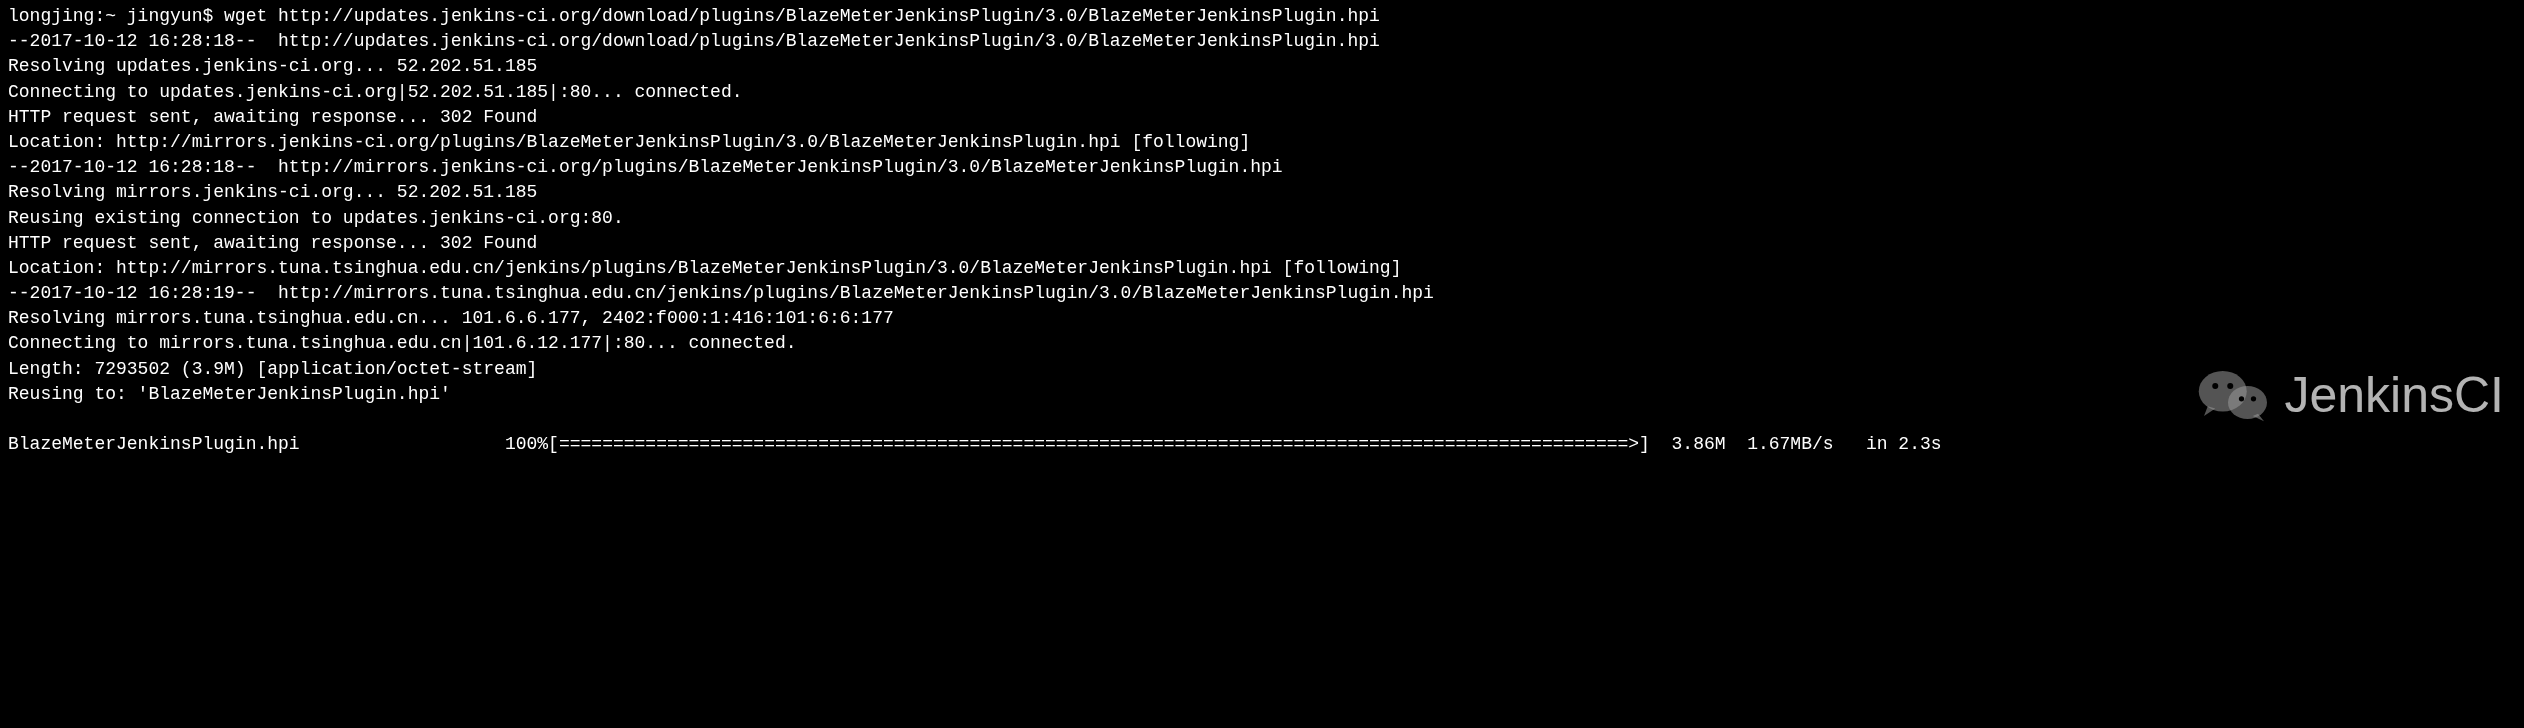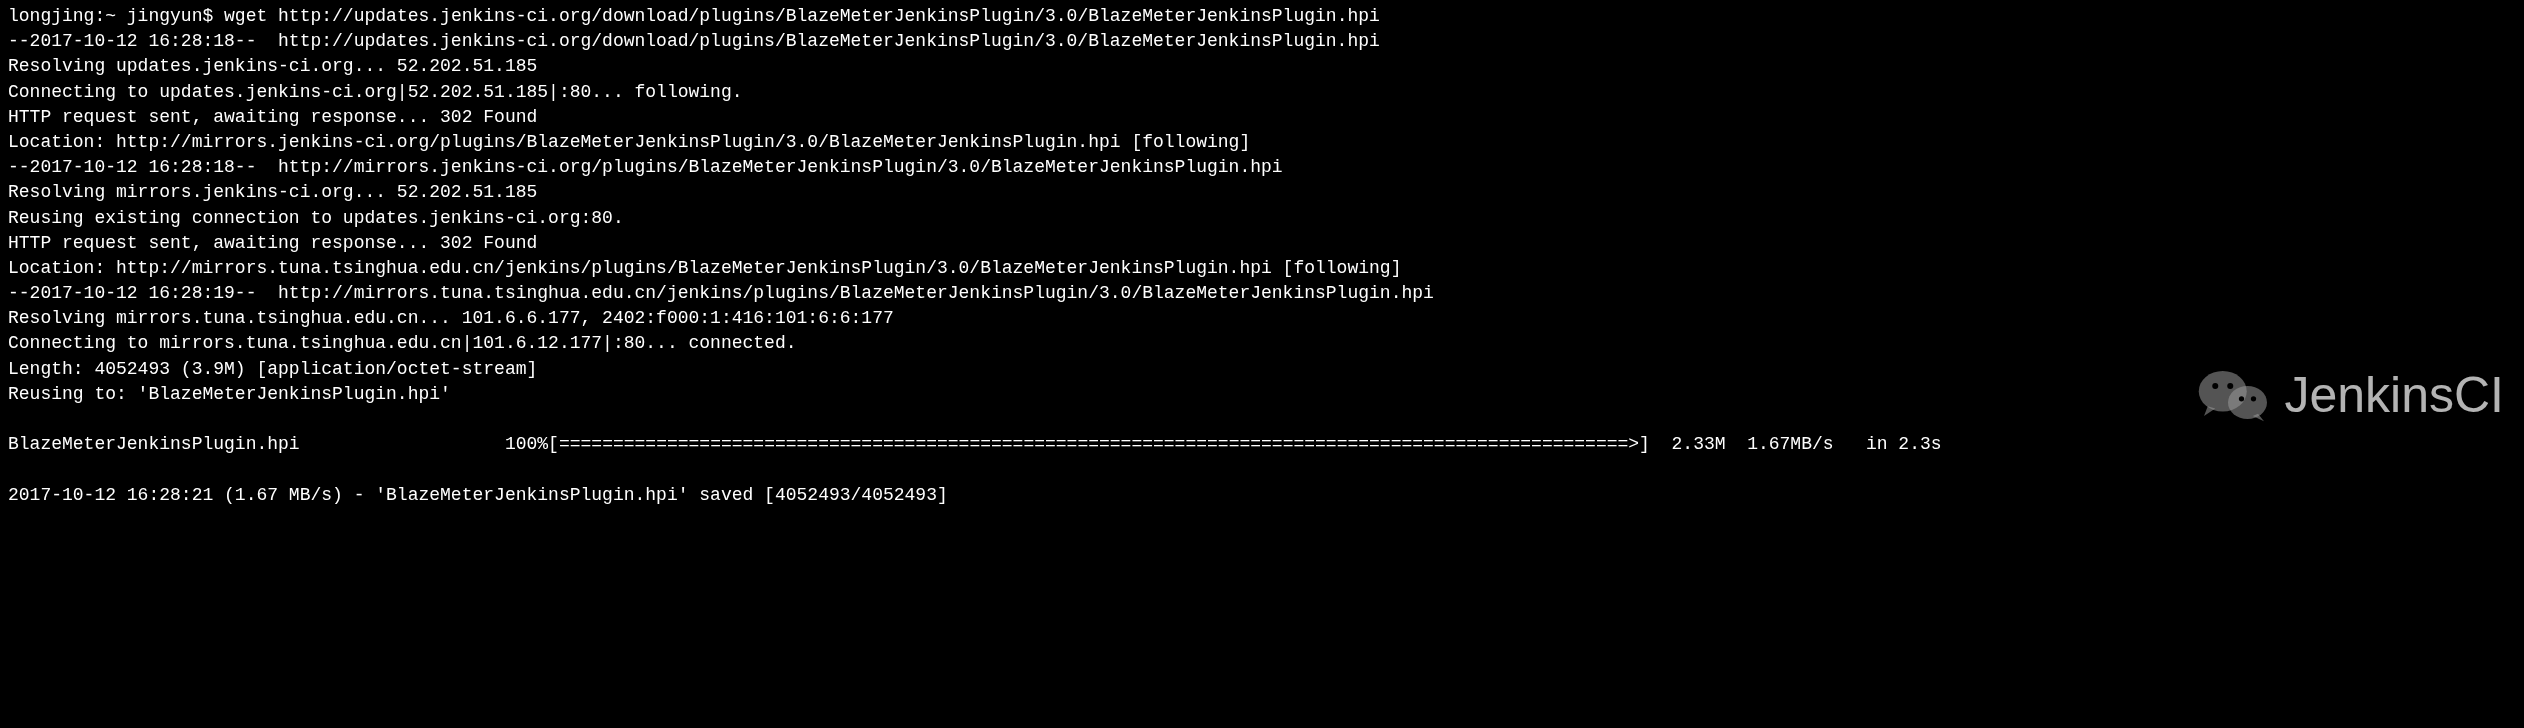--- a/index.html
+++ b/index.html
@@ -49,37 +49,36 @@
       height: 1.4em;
     }
   </style>
 </head>
 <body>
 
 <div>
   <span class="terminal-line"><span class="prompt">longjing:~ jingyun$ </span><span>wget http://updates.jenkins-ci.org/download/plugins/BlazeMeterJenkinsPlugin/3.0/BlazeMeterJenkinsPlugin.hpi</span></span>
   <span class="terminal-line">--2017-10-12 16:28:18--  http://updates.jenkins-ci.org/download/plugins/BlazeMeterJenkinsPlugin/3.0/BlazeMeterJenkinsPlugin.hpi</span>
   <span class="terminal-line">Resolving updates.jenkins-ci.org... 52.202.51.185</span>
-  <span class="terminal-line">Connecting to updates.jenkins-ci.org|52.202.51.185|:80... following.</span>
+  <span class="terminal-line">Connecting to updates.jenkins-ci.org|52.202.51.185|:80... connected.</span>
   <span class="terminal-line">HTTP request sent, awaiting response... 302 Found</span>
   <span class="terminal-line">Location: http://mirrors.jenkins-ci.org/plugins/BlazeMeterJenkinsPlugin/3.0/BlazeMeterJenkinsPlugin.hpi [following]</span>
   <span class="terminal-line">--2017-10-12 16:28:18--  http://mirrors.jenkins-ci.org/plugins/BlazeMeterJenkinsPlugin/3.0/BlazeMeterJenkinsPlugin.hpi</span>
   <span class="terminal-line">Resolving mirrors.jenkins-ci.org... 52.202.51.185</span>
   <span class="terminal-line">Reusing existing connection to updates.jenkins-ci.org:80.</span>
   <span class="terminal-line">HTTP request sent, awaiting response... 302 Found</span>
   <span class="terminal-line">Location: http://mirrors.tuna.tsinghua.edu.cn/jenkins/plugins/BlazeMeterJenkinsPlugin/3.0/BlazeMeterJenkinsPlugin.hpi [following]</span>
   <span class="terminal-line">--2017-10-12 16:28:19--  http://mirrors.tuna.tsinghua.edu.cn/jenkins/plugins/BlazeMeterJenkinsPlugin/3.0/BlazeMeterJenkinsPlugin.hpi</span>
   <span class="terminal-line">Resolving mirrors.tuna.tsinghua.edu.cn... 101.6.6.177, 2402:f000:1:416:101:6:6:177</span>
   <span class="terminal-line">Connecting to mirrors.tuna.tsinghua.edu.cn|101.6.12.177|:80... connected.</span>
-  <span class="terminal-line">Length: 4052493 (3.9M) [application/octet-stream]</span>
+  <span class="terminal-line">Length: 7293502 (3.9M) [application/octet-stream]</span>
   <span class="terminal-line">Reusing to: 'BlazeMeterJenkinsPlugin.hpi'</span>
   <div class="blank-line"></div>
-  <span class="terminal-line"><span>BlazeMeterJenkinsPlugin.hpi</span><span>                   </span><span>100%</span><span>[</span><span>===================================================================================================&gt;</span><span>]</span><span>  2.33M  1.67MB/s   in 2.3s</span></span>
+  <span class="terminal-line"><span>BlazeMeterJenkinsPlugin.hpi</span><span>                   </span><span>100%</span><span>[</span><span>===================================================================================================&gt;</span><span>]</span><span>  3.86M  1.67MB/s   in 2.3s</span></span>
   <div class="blank-line"></div>
-  <span class="terminal-line">2017-10-12 16:28:21 (1.67 MB/s) - 'BlazeMeterJenkinsPlugin.hpi' saved [4052493/4052493]</span>
 </div>
 
 <div class="watermark">
   <svg class="wechat-icon" viewBox="0 0 100 80" fill="rgba(255,255,255,0.55)">
     <ellipse cx="35" cy="35" rx="32" ry="27"></ellipse>
     <ellipse cx="68" cy="50" rx="26" ry="22"></ellipse>
     <circle cx="25" cy="28" r="4" fill="#000"></circle>
     <circle cx="45" cy="28" r="4" fill="#000"></circle>
     <circle cx="60" cy="45" r="3.5" fill="#000"></circle>
     <circle cx="76" cy="45" r="3.5" fill="#000"></circle>

